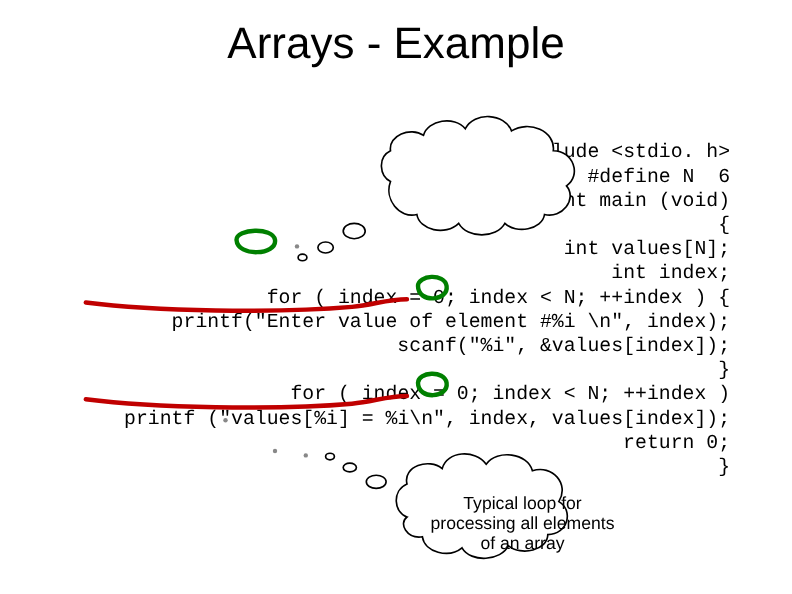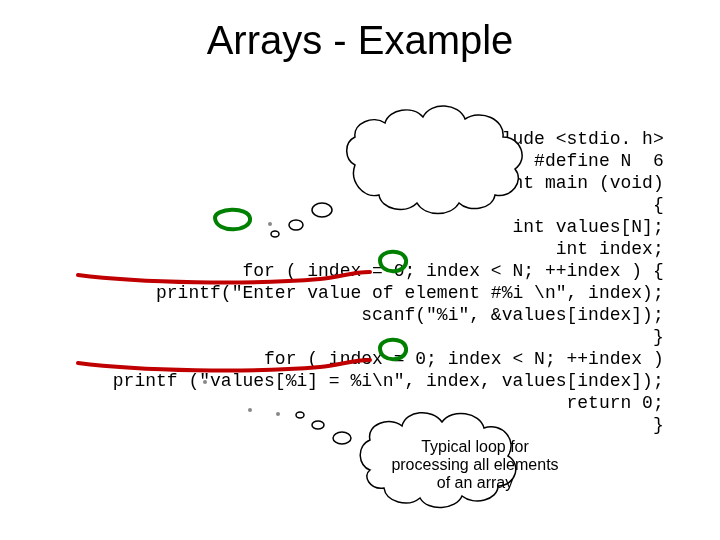--- a/index.html
+++ b/index.html
@@ -36,21 +36,21 @@
     white-space: pre;
     text-align: right;
   }
   .callout {
     position: absolute;
     font-size: 16px;
     line-height: 18px;
     text-align: center;
   }
   .callout1 { top: 128px; left: 370px; width: 180px; }
-  .callout2 { top: 438px; left: 390px; width: 170px; }
+  .callout2 { top: 450px; left: 390px; width: 170px; }
   svg.anno {
     position: absolute;
     top: 0;
     left: 0;
     width: 720px;
     height: 540px;
     pointer-events: none;
   }
 </style>
 </head>

